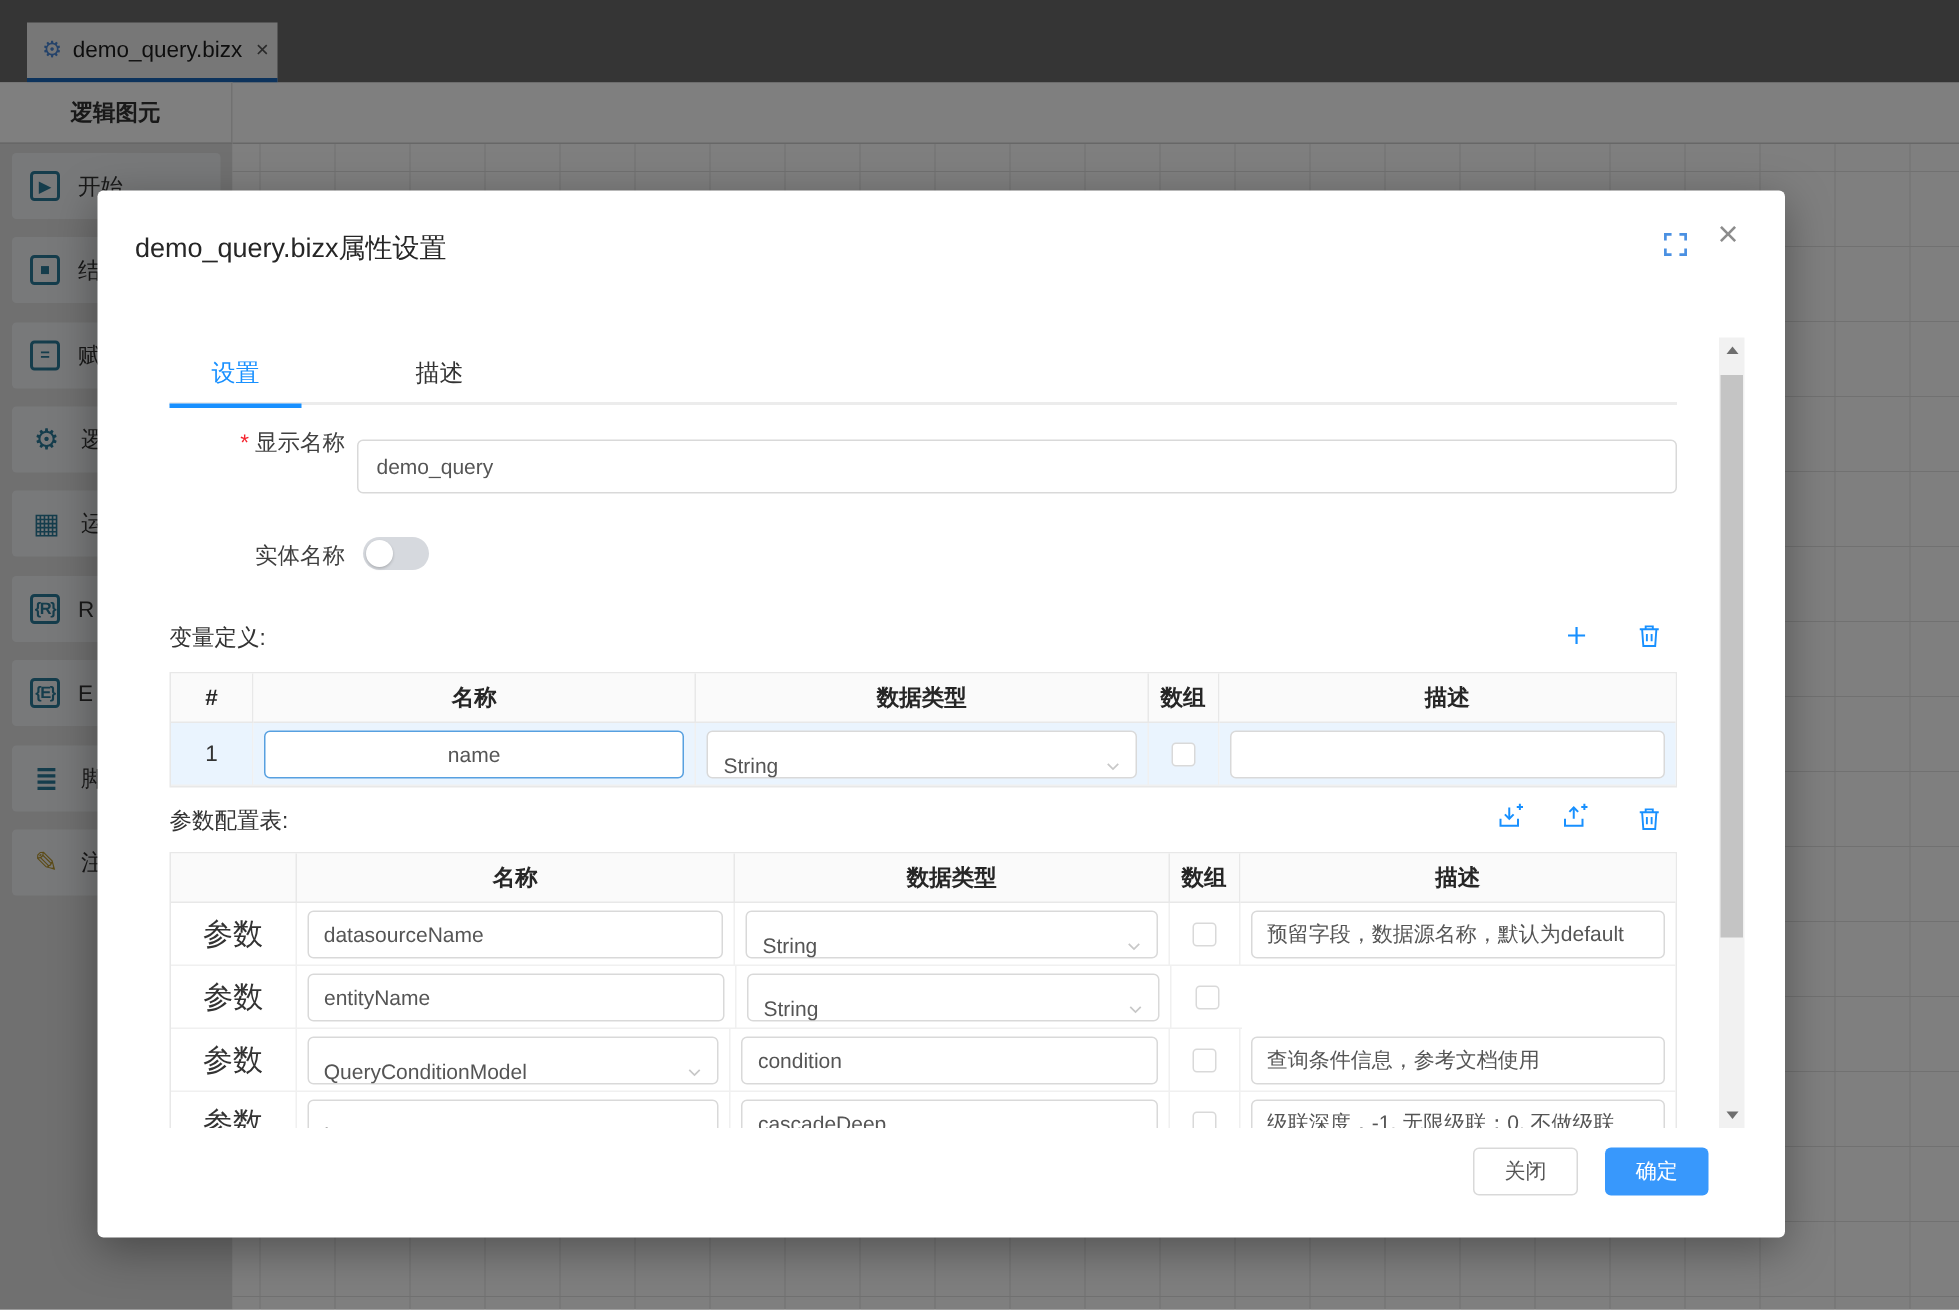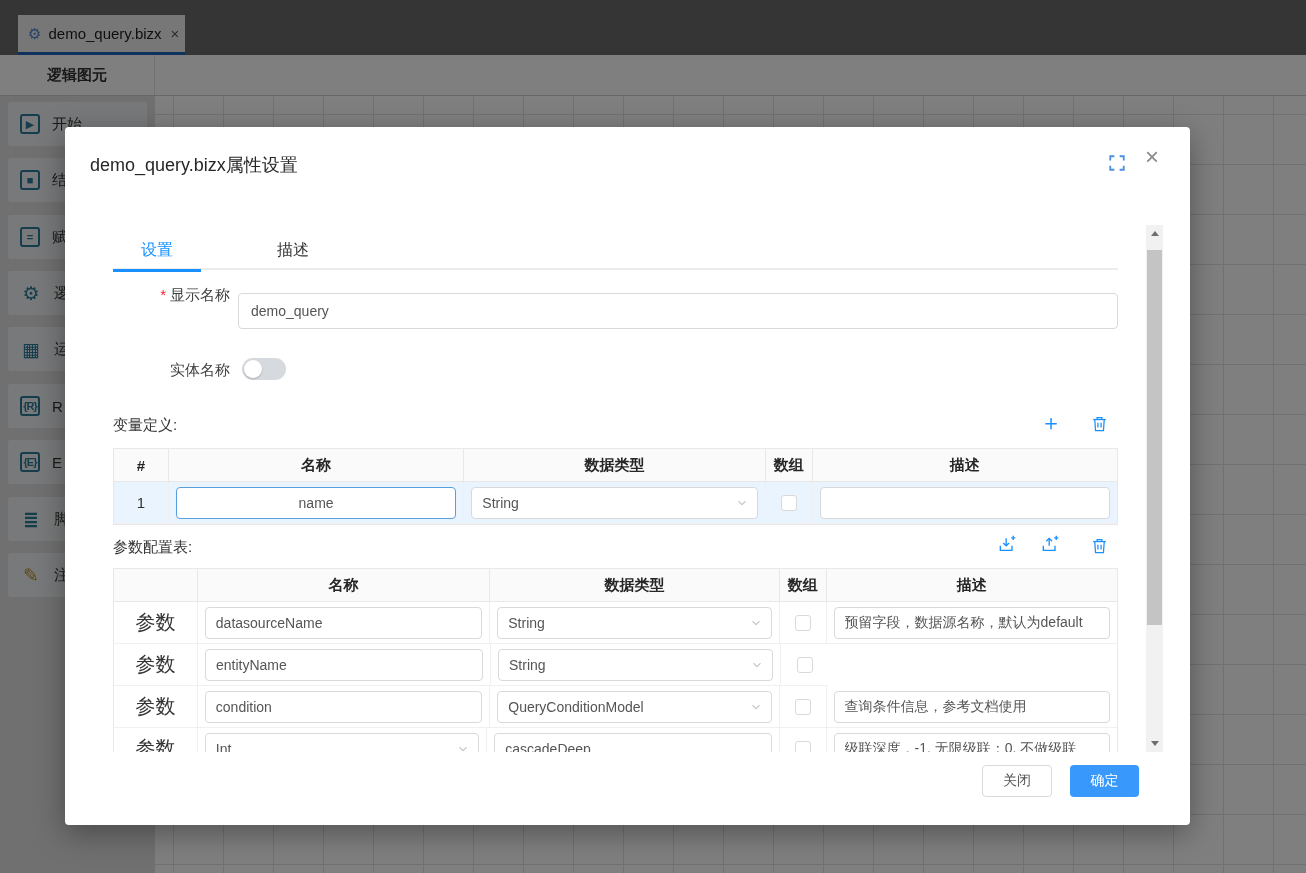--- a/index.html
+++ b/index.html
@@ -73,21 +73,21 @@
     font-size:15px;font-weight:bold;color:#262626;border-right:1px solid #e8e8e8;border-bottom:1px solid #e8e8e8;}
   .th:last-child{border-right:none;}
   .td{height:42px;display:flex;align-items:center;justify-content:center;border-right:1px solid #f0f0f0;
     border-bottom:1px solid #f0f0f0;font-size:15px;color:#333;}
   .td:last-child{border-right:none;}
   .sel-row .td{background:#eaf4fe;}
   .cell-in{width:calc(100% - 14px);height:32px;border:1px solid #d9d9d9;border-radius:4px;background:#fff;
     padding:0 10px;font-size:14px;color:#555;outline:none;}
   .cell-in.focus{border-color:#57a0e0;text-align:center;}
   .sel{width:calc(100% - 14px);height:32px;border:1px solid #d9d9d9;border-radius:4px;background:#fff;
-    display:flex;align-items:center;justify-content:space-between;padding:0 8px 0 10px;font-size:14px;color:#555;}
+    display:flex;align-items:flex-end;justify-content:space-between;padding:0 8px 0 10px;font-size:14px;color:#555;}
   .cb{width:16px;height:16px;border:1px solid #d9d9d9;border-radius:3px;background:#fff;}
   .plabel{font-size:20px;color:#333;}
 
   
   #sbar{position:absolute;left:1081px;top:98px;width:17px;height:527px;background:#f1f1f1;}
   .sb-arrow{position:absolute;left:0;width:17px;height:17px;display:flex;align-items:center;justify-content:center;}
   .tri-up{width:0;height:0;border-left:4px solid transparent;border-right:4px solid transparent;border-bottom:5px solid #6e6e6e;}
   .tri-dn{width:0;height:0;border-left:4px solid transparent;border-right:4px solid transparent;border-top:5px solid #6e6e6e;}
   #sb-thumb{position:absolute;left:1px;top:25px;width:15px;height:375px;background:#c4c4c4;}
 
@@ -347,30 +347,30 @@
                 </svg>
               </div>
             </div>
           <div class="td" style="width:47px">
               <div class="cb"></div>
             </div>
         </div>
 
         <div class="trow">
           <div class="td plabel" style="width:84px">参数</div>
-          <div class="td" style="width:293px">
-              <input class="cell-in" value="condition" style="">
-            </div>
           <div class="td" style="width:290px">
               <div class="sel">
             <span>QueryConditionModel</span>
             <svg width="14" height="14" viewBox="0 0 24 24" fill="none" stroke="#c8c8c8" stroke-width="2">
                   <path d="M6 9l6 6 6-6"></path>
                 </svg>
               </div>
+            </div>
+          <div class="td" style="width:293px">
+              <input class="cell-in" value="condition" style="">
             </div>
           <div class="td" style="width:47px">
               <div class="cb"></div>
             </div>
           <div class="td" style="width:291px">
               <input class="cell-in" value="查询条件信息，参考文档使用" style="">
             </div>
         </div>
 
         <div class="trow">

